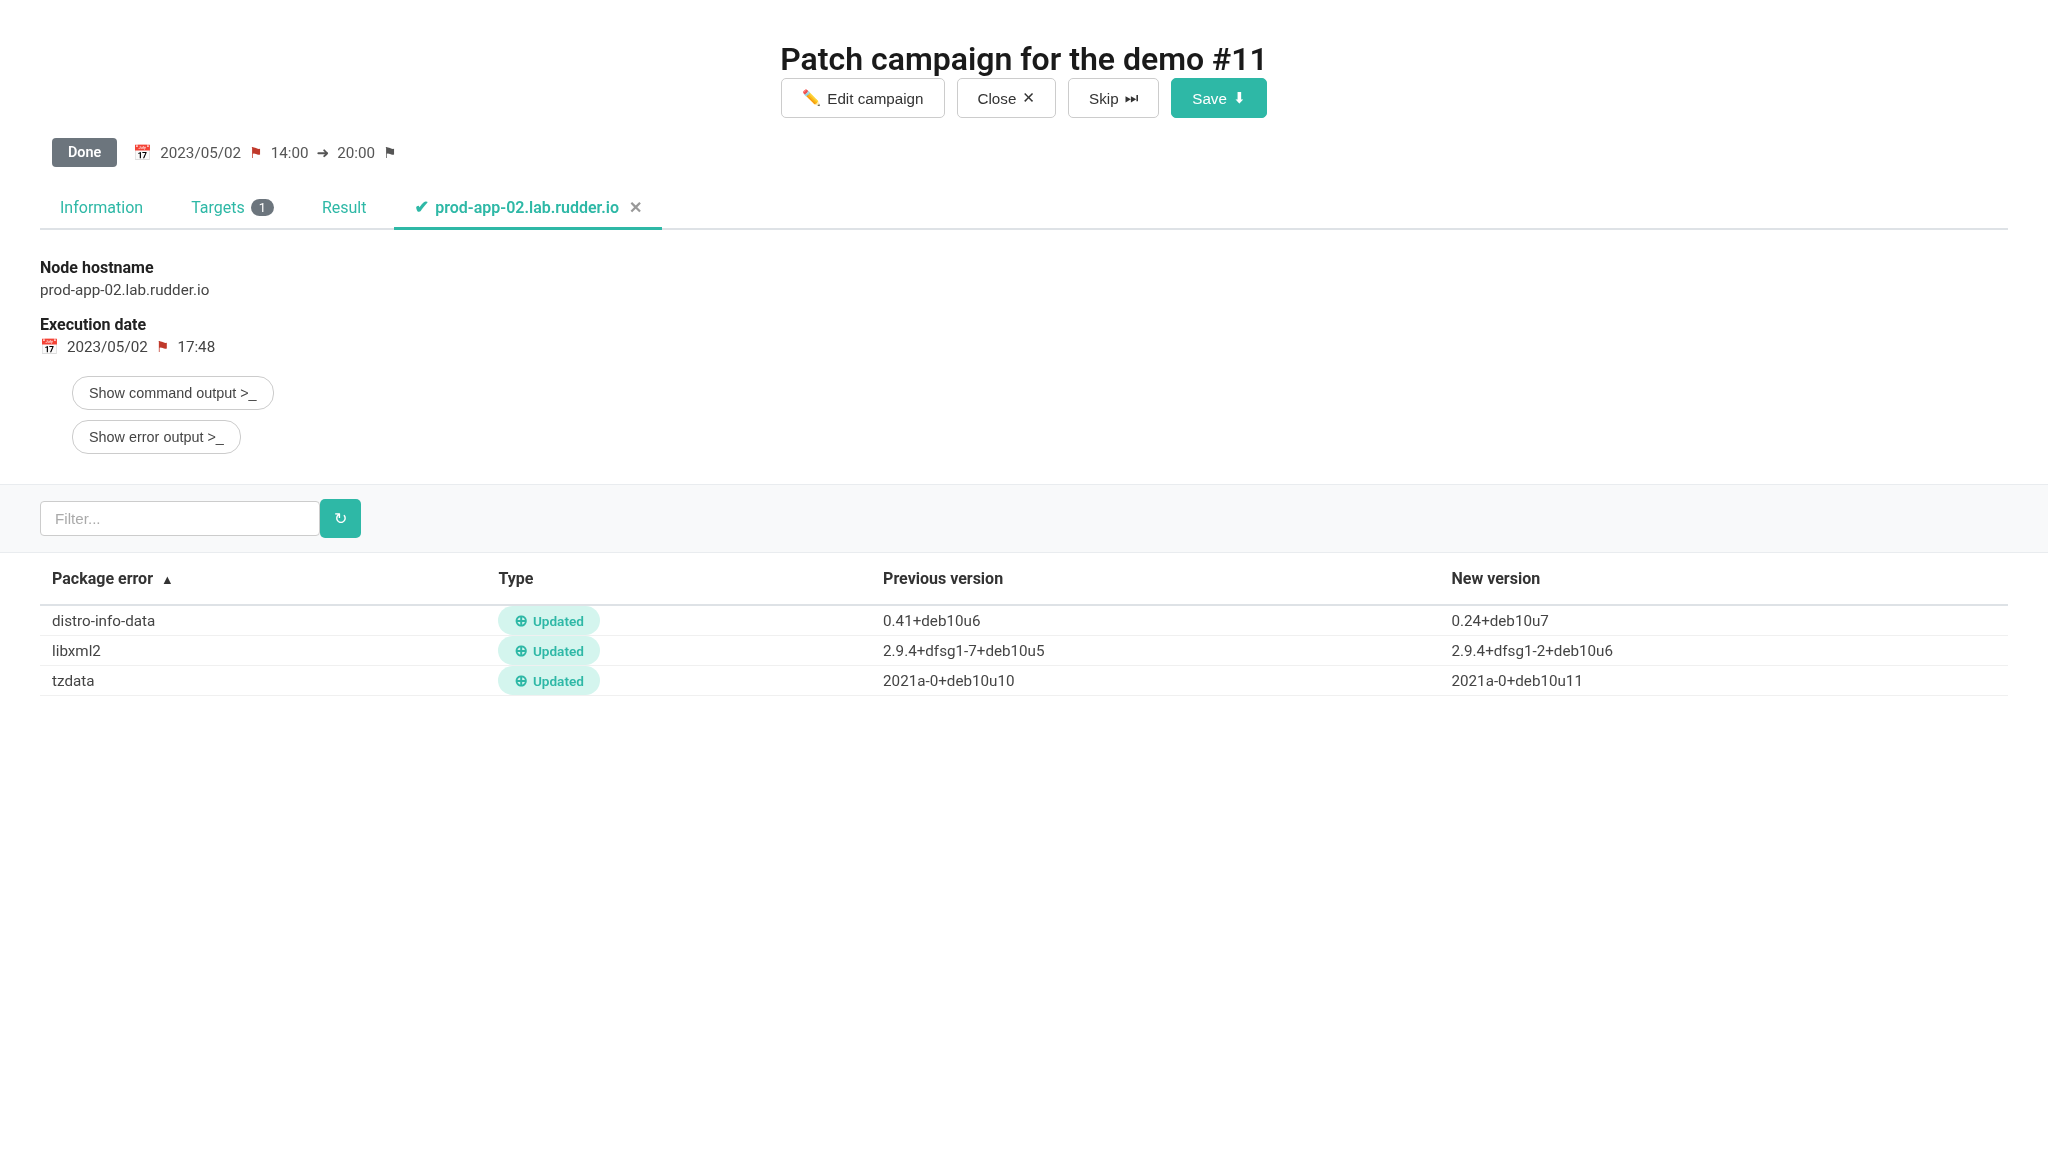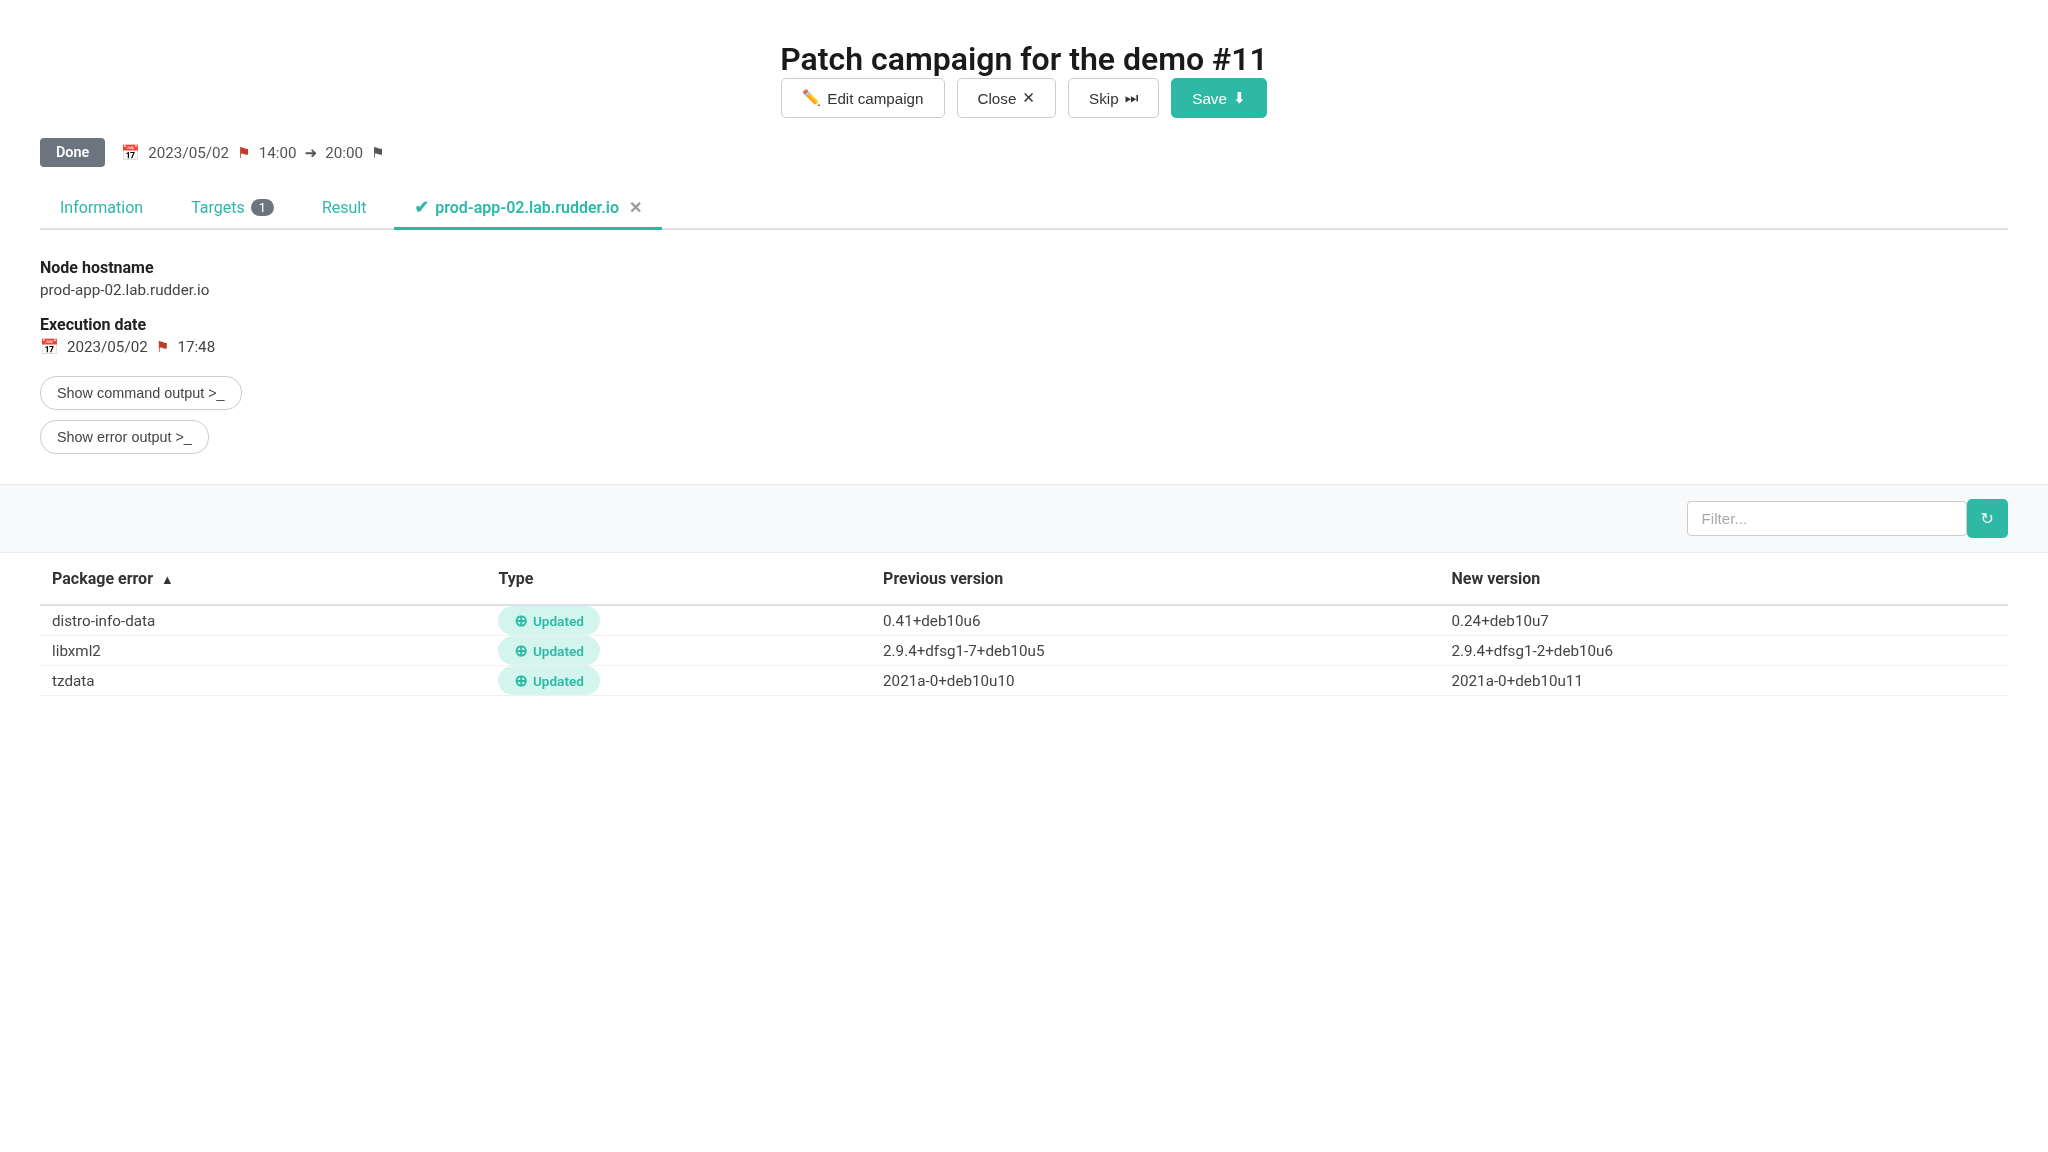--- a/index.html
+++ b/index.html
@@ -45,20 +45,21 @@
     .btn-primary {
       background: #2eb8a6;
       color: #fff;
       border-color: #2eb8a6;
     }
     .status-row {
       display: flex;
       align-items: center;
       gap: 16px;
       margin-bottom: 20px;
+      margin-left: 12px;
     }
     .badge-done {
       background: #6c757d;
       color: #fff;
       padding: 6px 16px;
       border-radius: 4px;
       font-size: 0.9rem;
       font-weight: 600;
     }
     .date-info {
@@ -126,29 +127,30 @@
       background: #fff;
       border-radius: 16px;
       padding: 8px 16px;
       cursor: pointer;
       font-size: 0.9rem;
       color: #444;
       display: inline-flex;
       align-items: center;
       gap: 6px;
       margin-bottom: 10px;
+      margin-left: 32px;
     }
     .filter-section {
       background: #f8f9fa;
       border-top: 1px solid #e9ecef;
       border-bottom: 1px solid #e9ecef;
       padding: 14px 20px;
       display: flex;
       align-items: center;
-      justify-content: flex-end;
+      justify-content: flex-start;
       margin: 20px -40px 0 -40px;
       padding-left: 40px;
       padding-right: 40px;
     }
     .filter-input {
       border: 1px solid #ccc;
       border-radius: 4px;
       padding: 8px 14px;
       font-size: 0.95rem;
       width: 280px;

